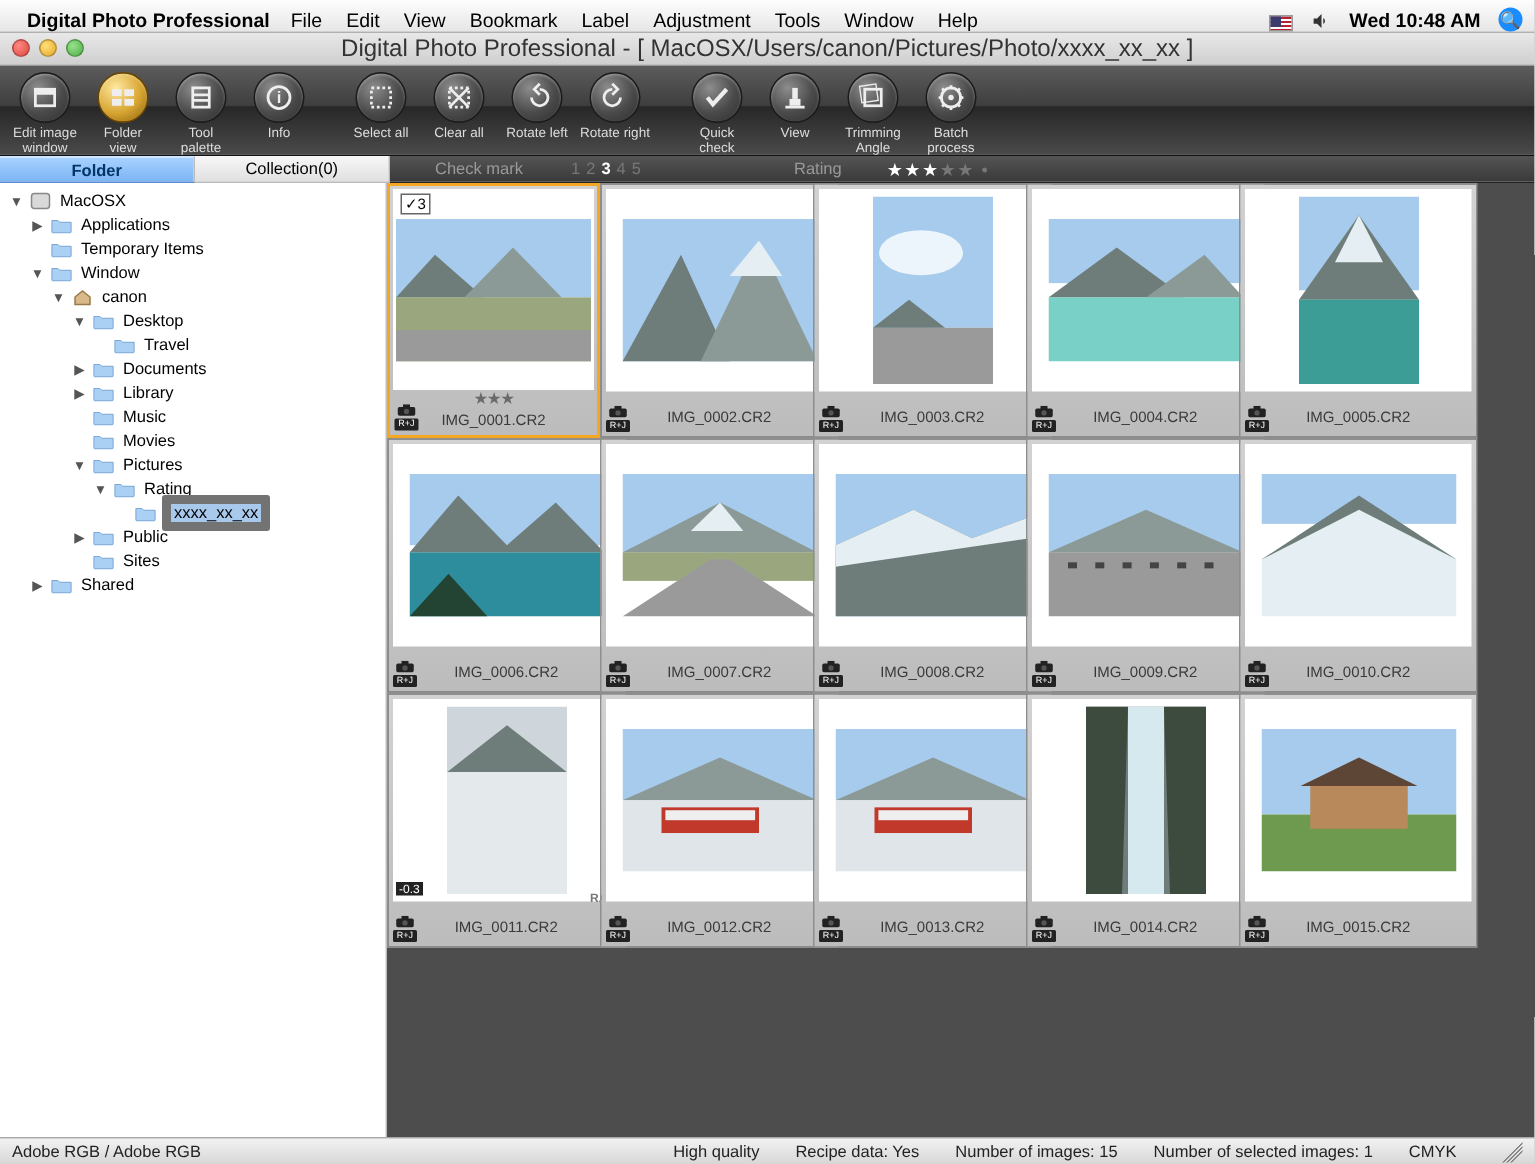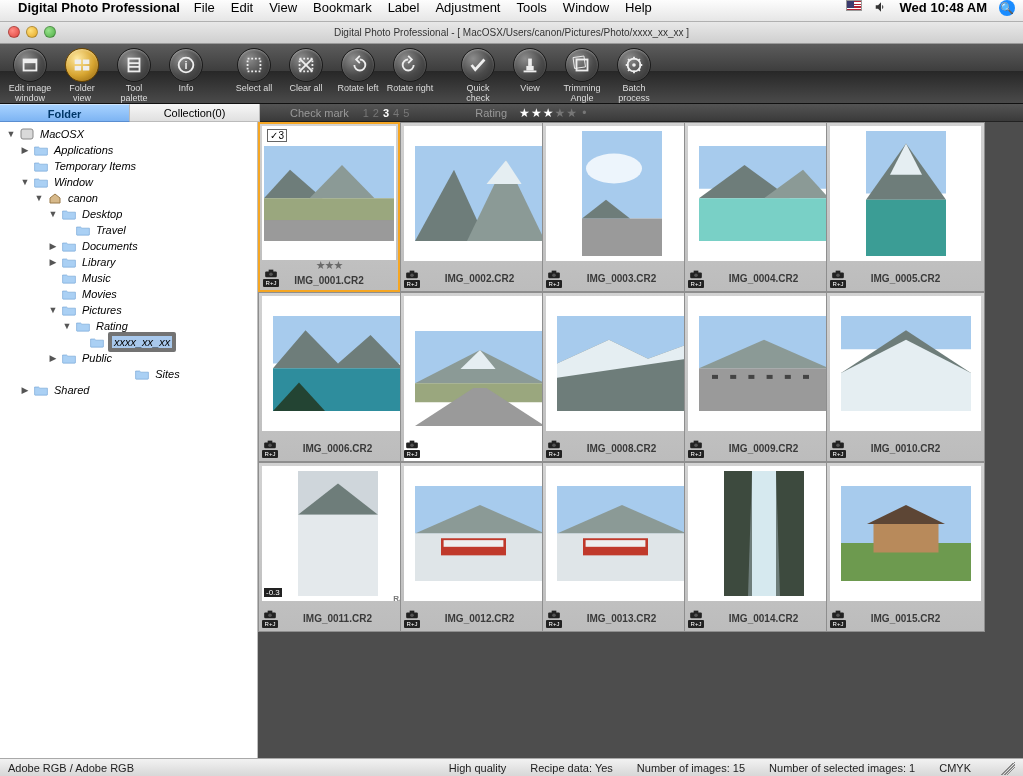--- a/index.html
+++ b/index.html
@@ -1,37 +1,37 @@
 <!DOCTYPE html>
 <html><head>
 <meta charset="utf-8">
 <style>
   * { box-sizing: border-box; margin: 0; padding: 0; }
   html, body { width: 1023px; height: 776px; overflow: hidden; font-family: "Lucida Grande","Helvetica Neue",Arial,sans-serif; font-size: 11px; color: #000; background: #fff; }
 
   
   .mac-menubar {
     height: 22px; background: linear-gradient(#fdfdfd,#e6e6e6);
-    display: flex; align-items: flex-start; padding: 0 8px; border-bottom: 1px solid #b0b0b0;
+    display: flex; align-items: flex-end; padding: 0 8px; border-bottom: 1px solid #b0b0b0;
     font-size: 13px;
   }
   .mac-menubar .apple { font-size: 15px; margin-right: 10px; }
   .mac-menubar .app-name { font-weight: bold; margin-right: 14px; }
   .mac-menubar .menu-item { margin-right: 16px; cursor: default; }
   .mac-menubar .spacer { flex: 1; }
   .mac-menubar .right-item { margin-left: 12px; display: inline-flex; align-items: center; }
   .flag { width: 16px; height: 11px; background: linear-gradient(#b22234 0 15%,#fff 15% 30%,#b22234 30% 45%,#fff 45% 60%,#b22234 60% 75%,#fff 75% 90%,#b22234 90% 100%); position: relative; border: 1px solid #999; }
   .flag::before { content:""; position:absolute; top:0; left:0; width:7px; height:7px; background:#3c3b6e; }
   .spotlight { width:16px; height:16px; border-radius:50%; background:#1a8cff; display:inline-flex; align-items:center; justify-content:center; color:#fff; font-size:11px; }
 
   
   .win-titlebar {
     height: 22px; background: linear-gradient(#e8e8e8,#cfcfcf);
     border-bottom: 1px solid #9a9a9a;
-    display:flex; align-items:center; position:relative; font-size:10px;
+    display:flex; align-items:center; position:relative; font-size:16px;
   }
   .traffic-lights { position:absolute; left:8px; top:4px; display:flex; gap:6px; }
   .tl { width:12px; height:12px; border-radius:50%; border:1px solid rgba(0,0,0,.25); }
   .tl.red{background:radial-gradient(circle at 35% 35%,#ff8b83,#e0443e);}
   .tl.yel{background:radial-gradient(circle at 35% 35%,#ffe07a,#e5a826);}
   .tl.grn{background:radial-gradient(circle at 35% 35%,#97e28b,#4fae46);}
   .win-title { flex:1; text-align:center; color:#333; }
 
   
   .toolbar {
@@ -61,21 +61,21 @@
     width: 130px; text-align:center; line-height:18px; font-size:11px;
     background: linear-gradient(#f7f7f7,#e0e0e0); border-right:1px solid #bbb; border-bottom:1px solid #bbb;
     cursor:default;
   }
   .ptab.active {
     background: linear-gradient(#a7d2ff,#7db4f3); color:#003768; font-weight:600;
     border-bottom:1px solid #5a8ed0; border-top:1px solid #cfe6ff;
   }
   .markup-bar {
     flex:1; background: linear-gradient(#545454,#3a3a3a);
-    display:flex; align-items:center; padding: 0 30px; gap: 12px;
+    display:flex; align-items:center; padding: 0 30px; gap: 30px;
     color:#999; font-size:11px; border-bottom:1px solid #222;
   }
   .markup-nums span { margin: 0 2px; color:#777; }
   .markup-nums span.lit { color:#fff; font-weight:bold; }
   .star { color:#fff; font-size:12px; letter-spacing:1px; }
   .star .dim { color:#777; }
 
   
   .main { display:flex; height: calc(776px - 22px - 22px - 60px - 18px - 18px); }
 
@@ -86,23 +86,23 @@
   }
   .tree { padding: 4px 2px; }
   .tree-row {
     display:flex; align-items:center; height:16px; padding-left:4px; white-space:nowrap;
     cursor:default;
   }
   .tree-row .twisty { width:10px; text-align:center; color:#555; font-size:9px; }
   .tree-row .ficon { width:16px; height:14px; margin:0 3px; display:inline-flex; align-items:center; justify-content:center; }
   .folder-svg { width:14px; height:11px; }
   .tree-row.selected span.label {
-    background:#a8c8ec; border:4px solid #737373; border-radius:2px; padding:0 2px;
-  }
-  .tree-row .label { padding:0 2px;font-style:italic; }
+    background:#a8c8ec; border:6px solid #737373; border-radius:2px; padding:0 2px;
+  }
+  .tree-row .label { padding:0 2px; }
 
   
   .grid-wrap { flex:1; background:#4d4d4d; overflow:auto; padding:0; }
   .grid { display:grid; grid-template-columns: repeat(5, 142px); gap:0; padding:0; }
   .thumb-cell {
     width:159px; height:170px;
     background: linear-gradient(#d2d2d2,#bcbcbc);
     border:1px solid #8e8e8e;
     display:flex; flex-direction:column; position:relative;
   }
@@ -110,21 +110,21 @@
   .thumb-img {
     flex:1; margin:3px 3px 0 3px; background:#fff;
     display:flex; align-items:center; justify-content:center; overflow:hidden; position:relative;
   }
   .thumb-cell.selected .thumb-img { margin:2px 2px 0 2px; }
   .thumb-meta {
     height:30px; display:flex; flex-direction:column; justify-content:center; align-items:center;
     font-size:10px; color:#3a3a3a; position:relative;
   }
   .thumb-meta .stars { color:#6a6a6a; font-size:11px; letter-spacing:-1px; position:absolute; top:-1px; }
-  .thumb-meta .fname { margin-top:10px;font-weight:bold; }
+  .thumb-meta .fname { margin-top:10px; }
   .thumb-meta.nostar .fname { margin-top:4px; }
   .thumb-badge {
     position:absolute; left:3px; bottom:3px; width:16px; height:18px;
     display:flex; flex-direction:column; align-items:center; justify-content:flex-end;
   }
   .thumb-badge svg { width:14px; height:10px; }
   .thumb-badge .rj {
     width:16px; height:8px; background:#222; color:#fff; font-size:6px;
     display:flex; align-items:center; justify-content:center; border-radius:1px; margin-top:1px;
   }
@@ -467,21 +467,21 @@
         </div>
         <div class="tree-row" style="padding-left: 46px;">
           <span class="twisty">▶</span>
           <span class="ficon">
             <svg class="folder-svg" viewBox="0 0 24 18">
               <path d="M1 3h7l2 2h13v11a1 1 0 0 1-1 1H2a1 1 0 0 1-1-1z" fill="#aad0f4" stroke="#6b9fd2"></path>
             </svg>
           </span>
           <span class="label">Public</span>
         </div>
-        <div class="tree-row" style="padding-left: 46px; justify-content: center;">
+        <div class="tree-row" style="padding-left: 46px;">
           <span class="twisty"></span>
           <span class="ficon">
             <svg class="folder-svg" viewBox="0 0 24 18">
               <path d="M1 3h7l2 2h13v11a1 1 0 0 1-1 1H2a1 1 0 0 1-1-1z" fill="#aad0f4" stroke="#6b9fd2"></path>
             </svg>
           </span>
           <span class="label">Sites</span>
         </div>
         <div class="tree-row" style="padding-left: 18px;">
           <span class="twisty">▶</span>
@@ -627,20 +627,23 @@
         </div>
         <div class="thumb-cell">
           <div class="thumb-img">
             <svg viewBox="0 0 130 95" width="130" height="95">
               <rect width="130" height="52.25000000000001" class="landscape-sky"></rect>
               <polygon points="0,52.25000000000001 65,19 130,52.25000000000001" class="landscape-mtn2"></polygon>
               <polygon points="45.5,38 65,19 80.6,38" class="landscape-snow"></polygon>
               <rect y="52.25000000000001" width="130" height="19" class="landscape-grnd"></rect>
               <polygon points="0,95 130,95 71.5,57 58.5,57" class="landscape-road"></polygon>
             </svg>
+          </div>
+          <div class="thumb-meta nostar">
+            <div class="fname">IMG_0007.CR2</div>
           </div>
           <div class="thumb-badge">
             <svg viewBox="0 0 24 16">
               <rect x="2" y="4" width="20" height="10" rx="2" fill="#222"></rect>
               <circle cx="12" cy="9" r="3" fill="#555"></circle>
               <rect x="8" y="1" width="8" height="4" fill="#222"></rect>
             </svg>
             <div class="rj">R+J</div>
           </div>
         </div>

